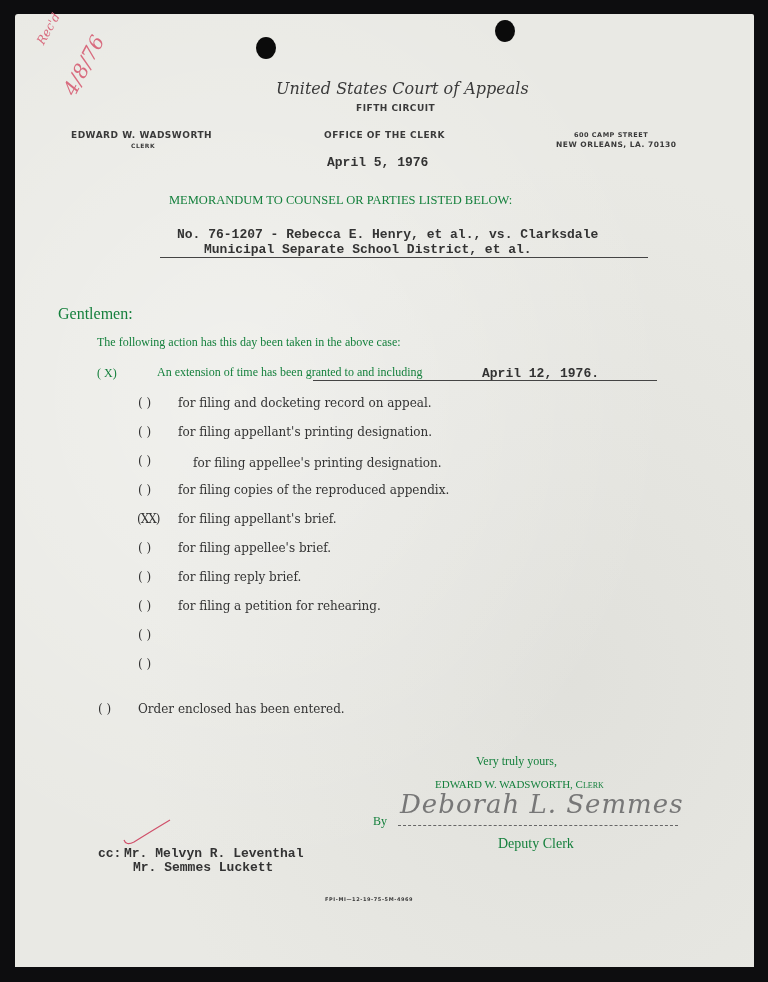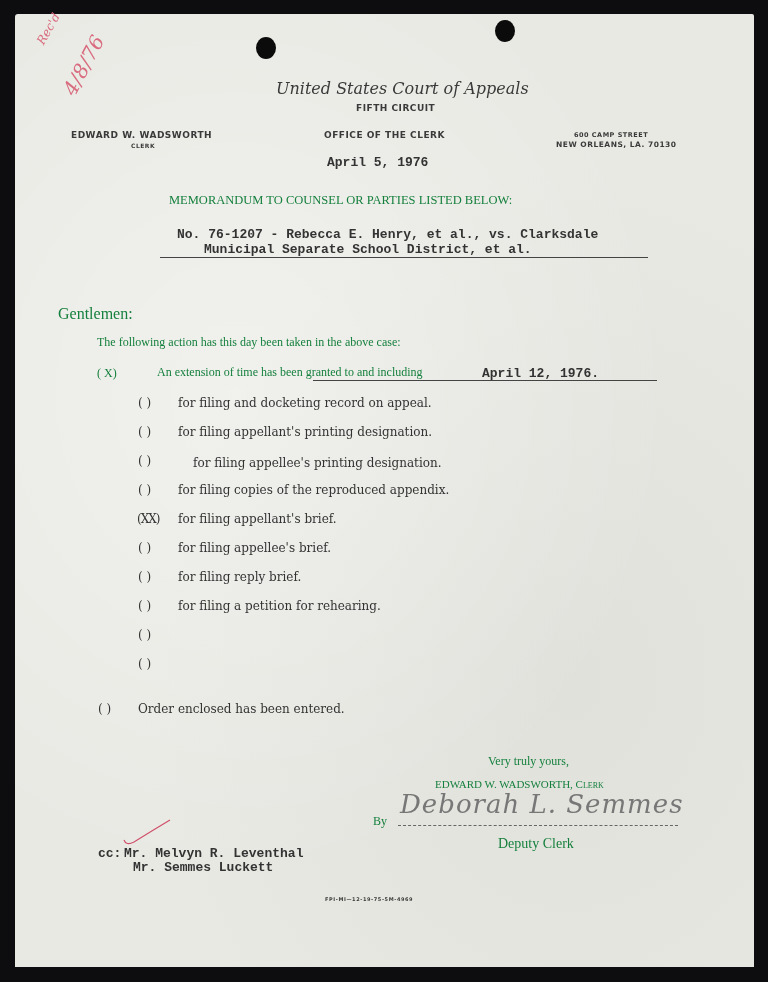--- a/index.html
+++ b/index.html
@@ -86,21 +86,21 @@
   <div class="paren" style="left:138px;top:628px;">(  )</div>
   <div class="item" style="left:178px;top:628px;"></div>
 
   <div class="paren" style="left:138px;top:657px;">(  )</div>
   <div class="item" style="left:178px;top:657px;"></div>
 </div>
 
 <div class="paren" style="left:98px;top:702px;">(  )</div>
 <div class="item" style="left:138px;top:702px;">Order enclosed has been entered.</div>
 
-<div class="abs serif" style="left:488px;top:754px;font-size:12px;text-align:right;">Very truly yours,</div>
+<div class="abs serif" style="left:476px;top:754px;font-size:12px;text-align:right;">Very truly yours,</div>
 <div class="abs serif" style="left:435px;top:778px;font-size:11px;font-variant:small-caps;">EDWARD W. WADSWORTH, Clerk</div>
 <div class="abs serif" style="left:373px;top:814px;font-size:12px;">By</div>
 <div class="abs" style="left:400px;top:789px;font-family:'DejaVu Serif',serif;font-style:italic;font-size:26px;color:#777;letter-spacing:1px;">Deborah L. Semmes</div>
 <div class="abs" style="left:398px;top:825px;width:280px;border-bottom:1px dashed #666;"></div>
 <div class="abs serif" style="left:498px;top:836px;font-size:14px;">Deputy Clerk</div>
 
 <div class="abs" style="left:122px;top:818px;width:50px;height:30px;">
   <svg width="50" height="30" viewBox="0 0 50 30">
       <path d="M2 22 Q4 28 12 24 Q28 14 48 2" stroke="#d0506a" stroke-width="1.2" fill="none"></path>
     </svg>

